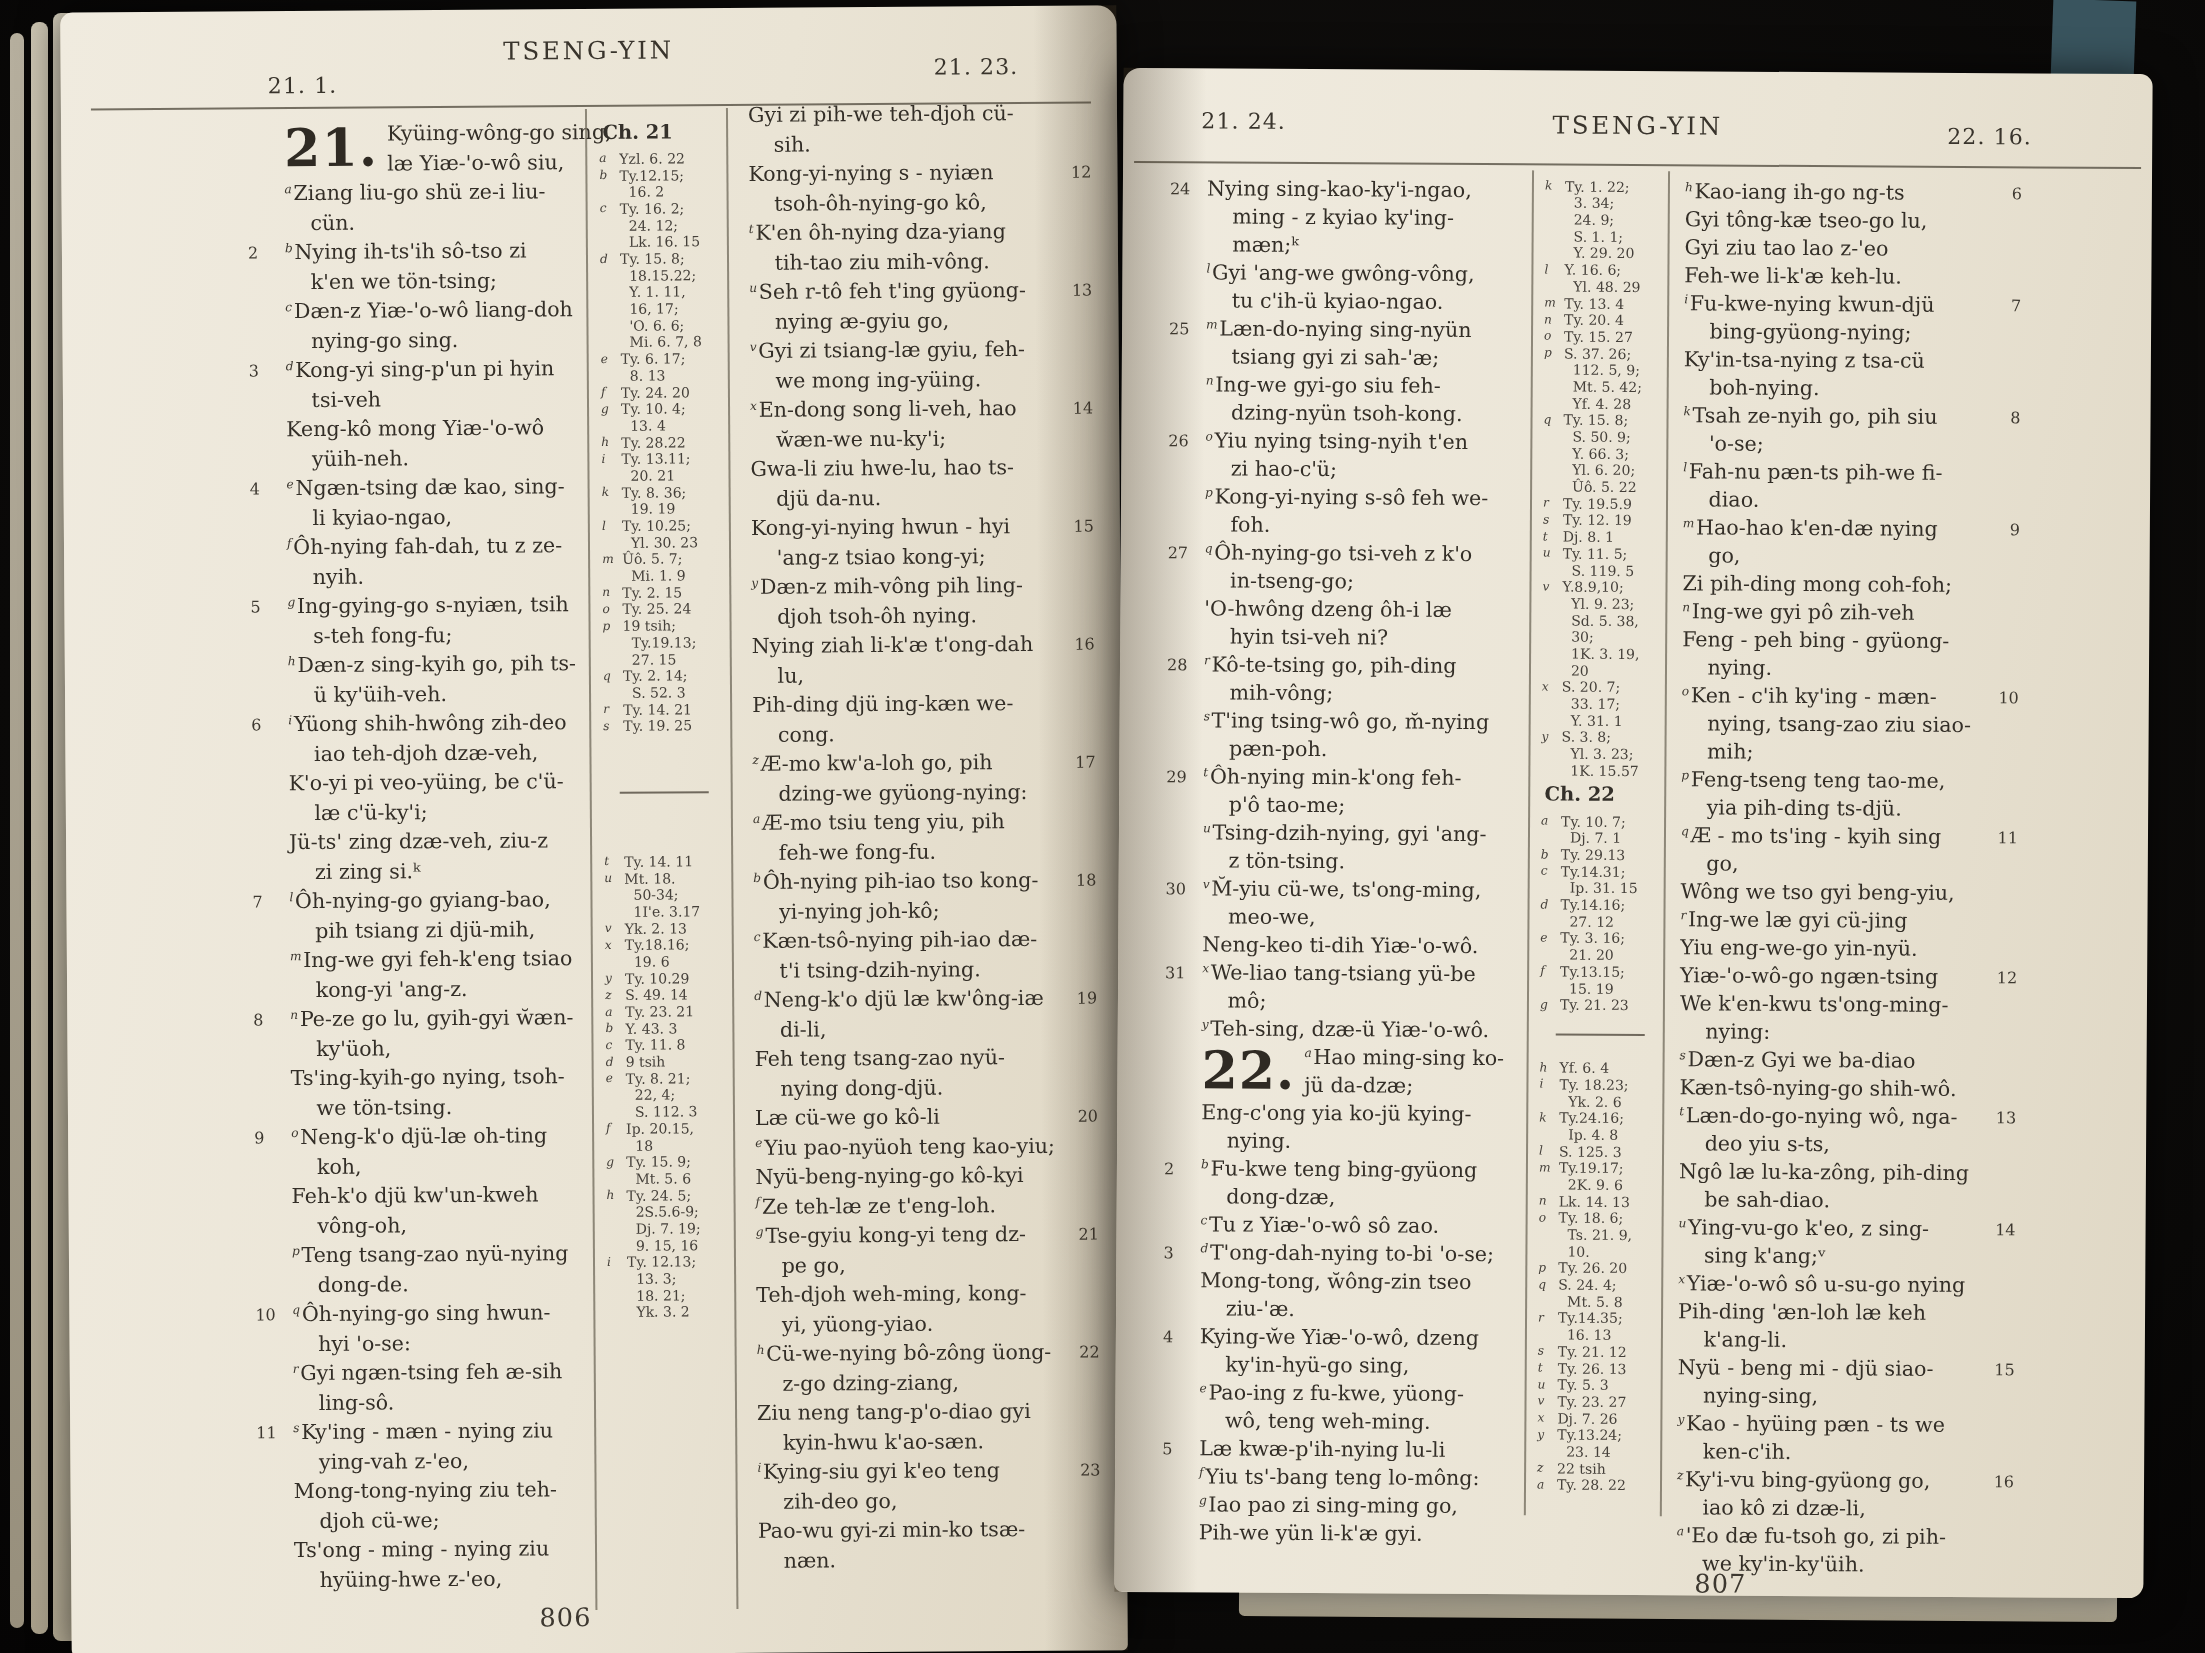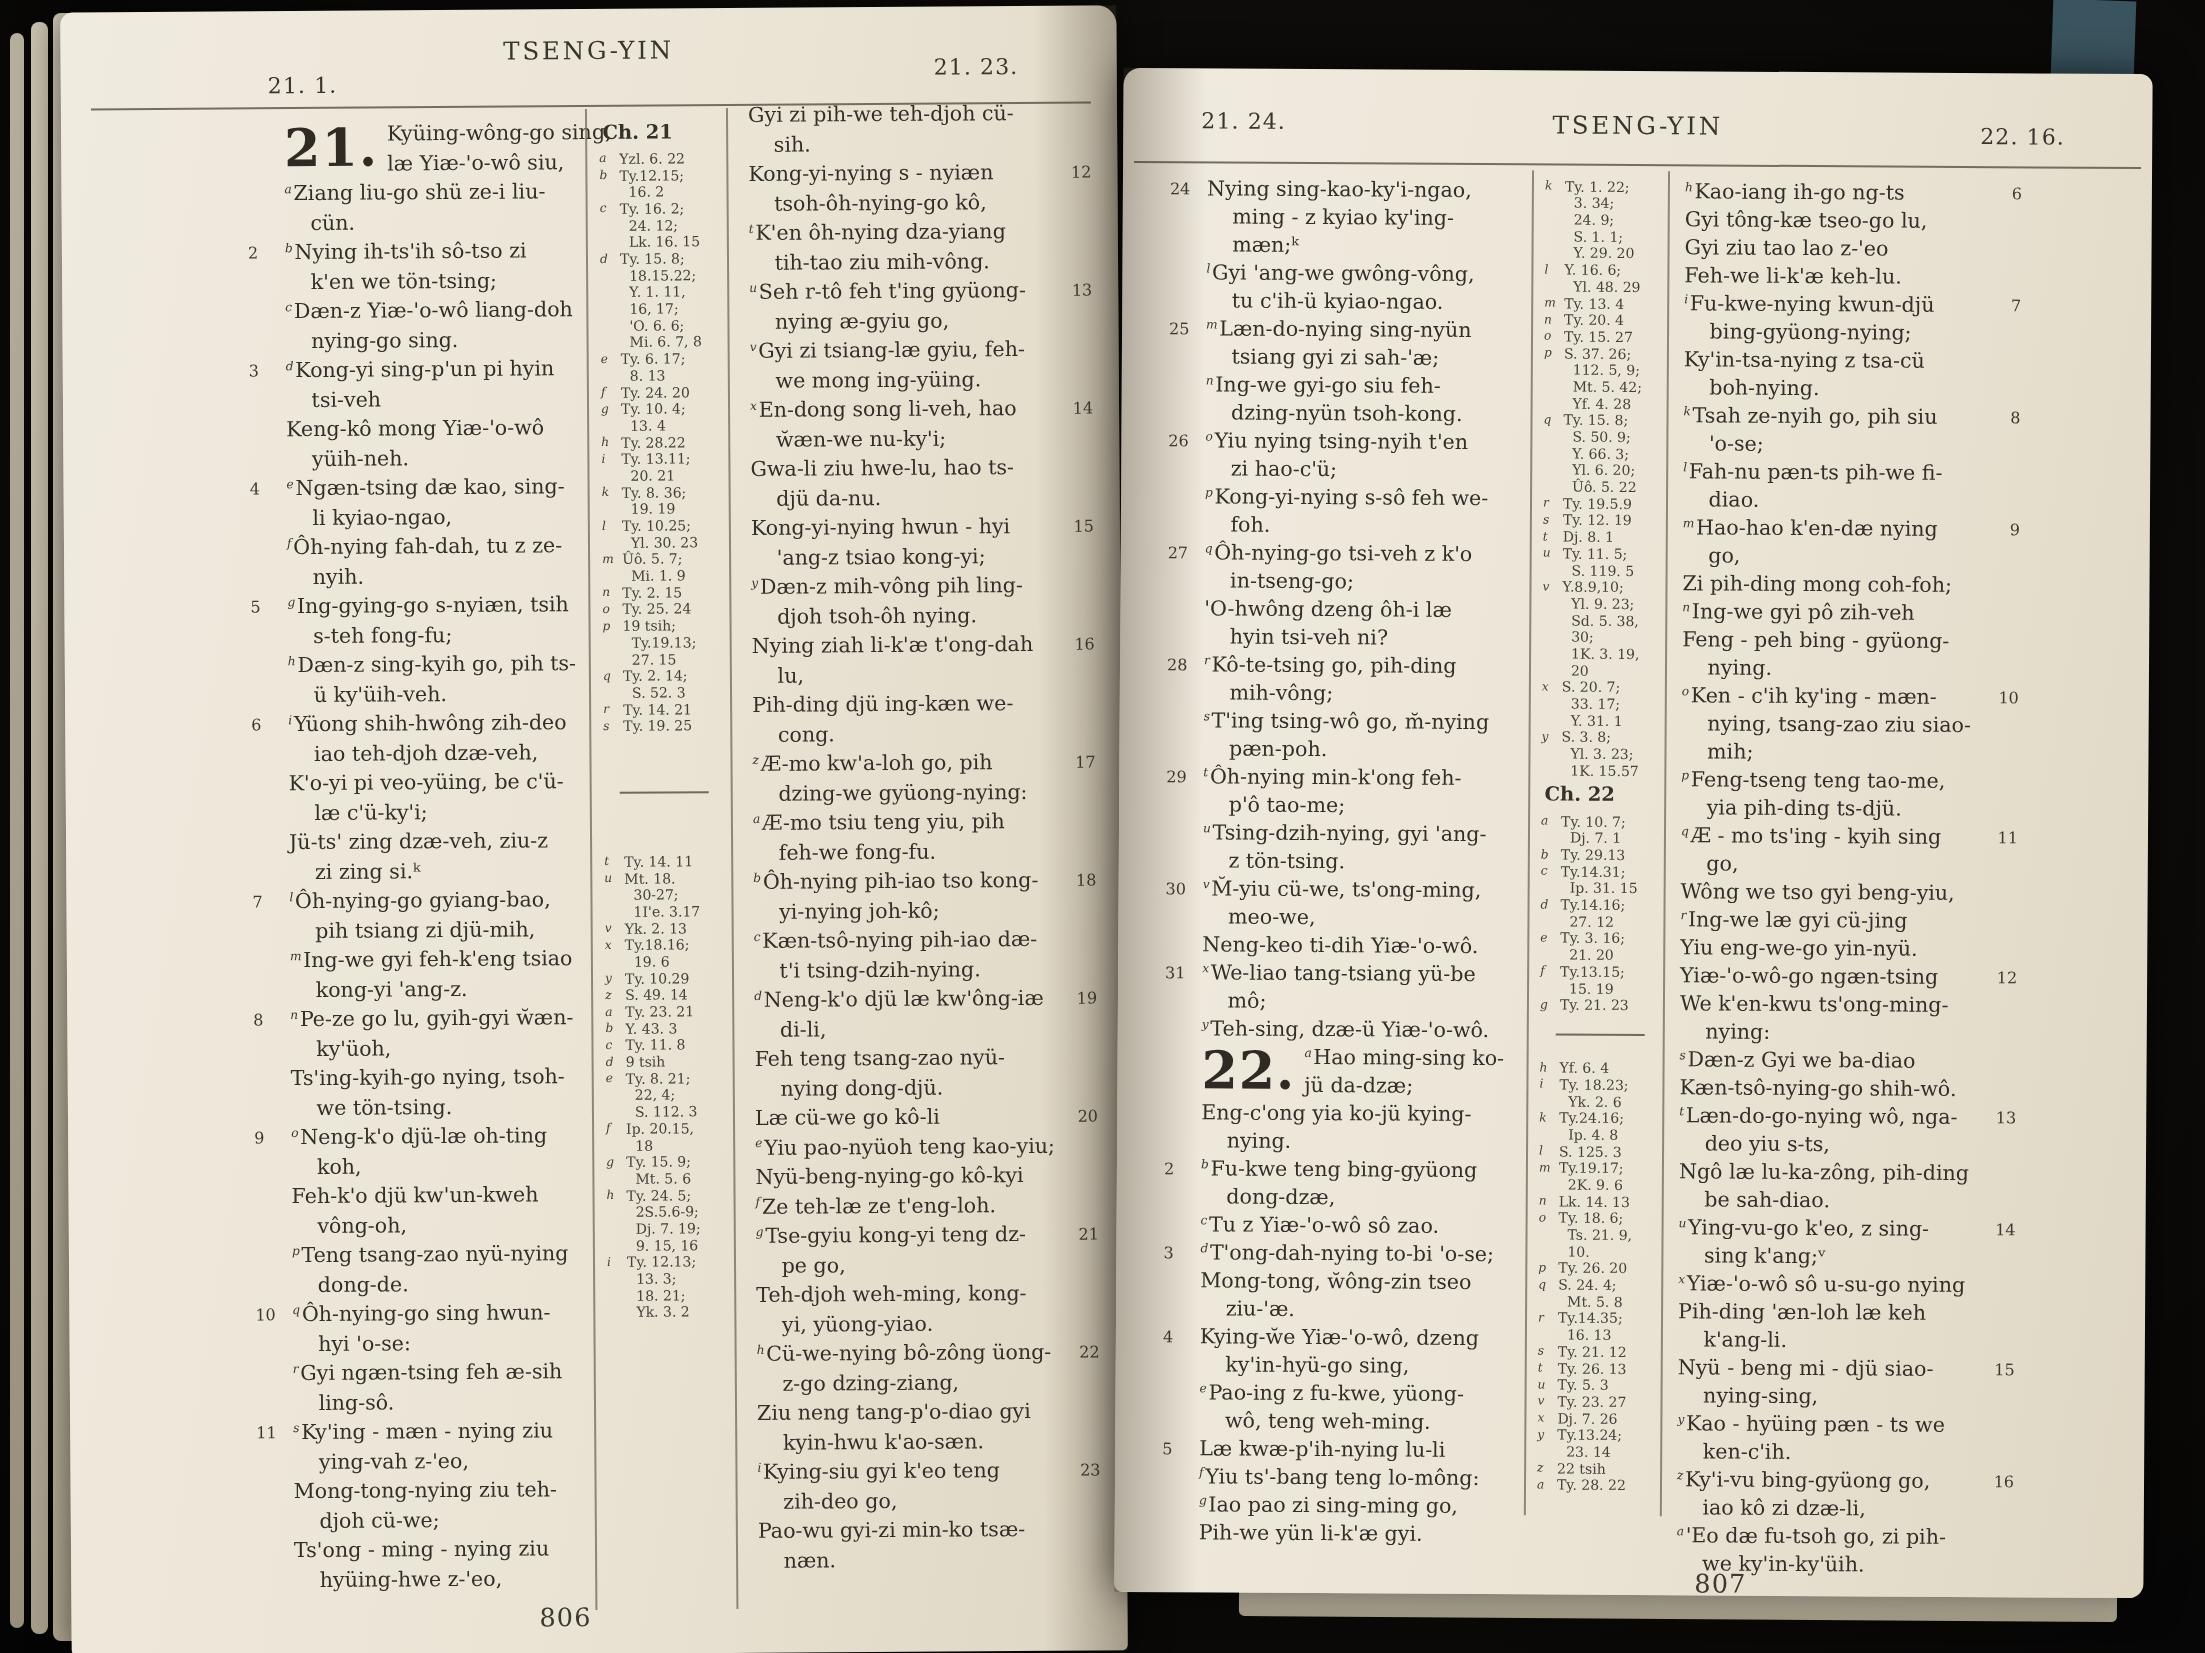--- a/index.html
+++ b/index.html
@@ -156,21 +156,21 @@
         <div class="line w">27. 15</div>
         <div class="line"><span class="fnL">q</span>Ty. 2. 14;</div>
         <div class="line w">S. 52. 3</div>
         <div class="line"><span class="fnL">r</span>Ty. 14. 21</div>
         <div class="line"><span class="fnL">s</span>Ty. 19. 25</div>
         <div class="spacer" style="height: 53px;"></div>
         <div class="refdash"></div>
         <div class="spacer" style="height: 53px;"></div>
         <div class="line"><span class="fnL">t</span>Ty. 14. 11</div>
         <div class="line"><span class="fnL">u</span>Mt. 18.</div>
-        <div class="line w">30-27;</div>
+        <div class="line w">50-34;</div>
         <div class="line w">1I'e. 3.17</div>
         <div class="line"><span class="fnL">v</span>Yk. 2. 13</div>
         <div class="line"><span class="fnL">x</span>Ty.18.16;</div>
         <div class="line w">19. 6</div>
         <div class="line"><span class="fnL">y</span>Ty. 10.29</div>
         <div class="line"><span class="fnL">z</span>S. 49. 14</div>
         <div class="line"><span class="fnL">a</span>Ty. 23. 21</div>
         <div class="line"><span class="fnL">b</span>Y. 43. 3</div>
         <div class="line"><span class="fnL">c</span>Ty. 11. 8</div>
         <div class="line"><span class="fnL">d</span>9 tsih</div>
@@ -246,21 +246,21 @@
         <div class="line w">næn.</div>
       </div>
 
     <div class="pgnum" style="left:422px;top:1593px;width:144px;text-align:center">806</div>
     <div class="shade"></div>
   </div>
 
   <div class="page right">
     <div class="runhead rh-corner" style="left:78px;top:40px">21.   24.</div>
     <div class="runhead rh-title" style="top:40px">TSENG-YIN</div>
-    <div class="runhead rh-corner" style="left:857px;top:51px">22.   16.</div>
+    <div class="runhead rh-corner" style="left:824px;top:51px">22.   16.</div>
     <div class="hrule" style="left:11px;top:93px;width:1007px"></div>
 
     <div class="col tight nums-left" style="left:84px;top:106px;width:311px">
         <div class="line"><span class="vnum">24</span>Nying sing-kao-ky'i-ngao,</div>
         <div class="line w">ming - z  kyiao  ky'ing-</div>
         <div class="line w">mæn;ᵏ</div>
         <div class="line"><sup class="fn">l</sup>Gyi 'ang-we gwông-vông,</div>
         <div class="line w">tu c'ih-ü kyiao-ngao.</div>
         <div class="line"><span class="vnum">25</span><sup class="fn">m</sup>Læn-do-nying  sing-nyün</div>
         <div class="line w">tsiang gyi zi sah-'æ;</div>

